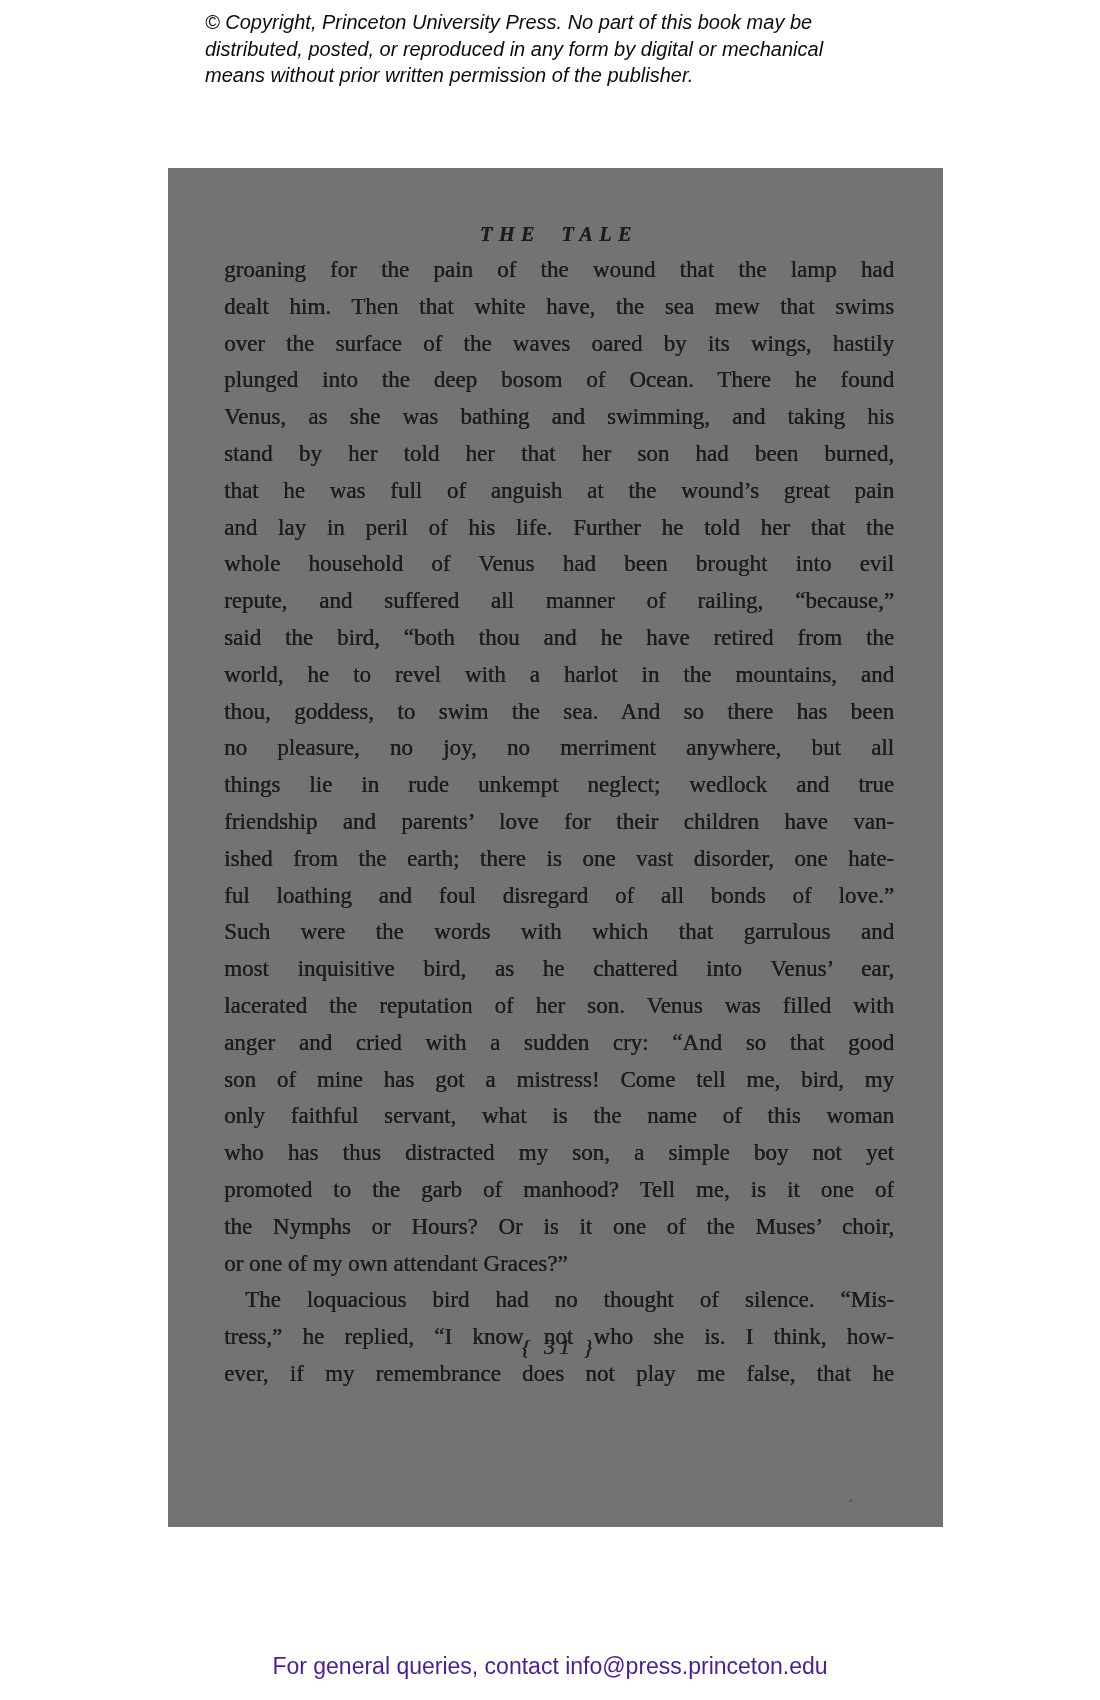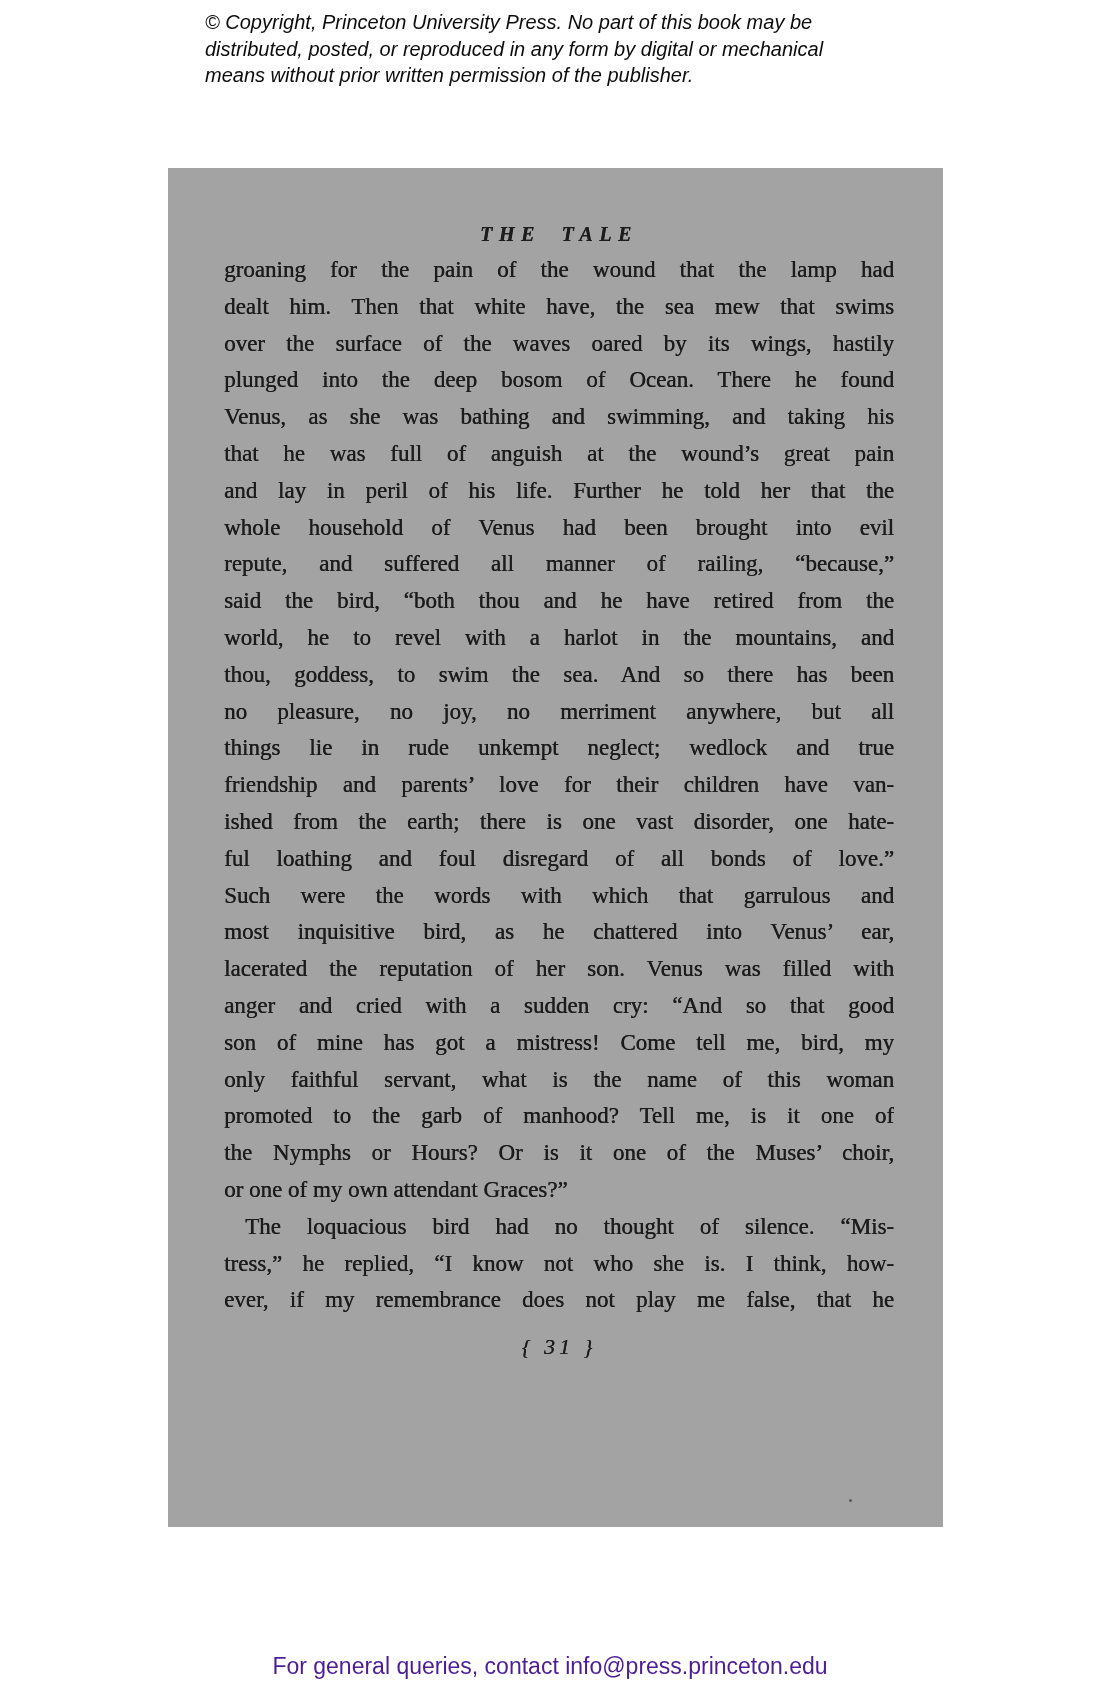--- a/index.html
+++ b/index.html
@@ -22,21 +22,21 @@
     color: #0c0c0c;
     white-space: nowrap;
     font-style: italic;
   }
 
   
   .scan {
     position: absolute;
     left: 168px; top: 168px;
     width: 775px; height: 1359px;
-    background: #a3a3a3;
+    background: #737373;
   }
 
   .running-head {
     position: absolute;
     left: 56px; top: 54px; width: 670px;
     text-align: center;
     font-style: italic;
     font-weight: bold;
     font-size: 20px;
     line-height: 24px;
@@ -101,38 +101,40 @@
   </div>
 
   <div class="scan">
     <div class="running-head">THE TALE</div>
     <div class="body-text" id="body-text">
         <div class="bl">groaning for the pain of the wound that the lamp had</div>
         <div class="bl">dealt him. Then that white have, the sea mew that swims</div>
         <div class="bl">over the surface of the waves oared by its wings, hastily</div>
         <div class="bl">plunged into the deep bosom of Ocean. There he found</div>
         <div class="bl">Venus, as she was bathing and swimming, and taking his</div>
+        <div class="bl">stand by her told her that her son had been burned,</div>
         <div class="bl">that he was full of anguish at the wound’s great pain</div>
         <div class="bl">and lay in peril of his life. Further he told her that the</div>
         <div class="bl">whole household of Venus had been brought into evil</div>
         <div class="bl">repute, and suffered all manner of railing, “because,”</div>
         <div class="bl">said the bird, “both thou and he have retired from the</div>
         <div class="bl">world, he to revel with a harlot in the mountains, and</div>
         <div class="bl">thou, goddess, to swim the sea. And so there has been</div>
         <div class="bl">no pleasure, no joy, no merriment anywhere, but all</div>
         <div class="bl">things lie in rude unkempt neglect; wedlock and true</div>
         <div class="bl">friendship and parents’ love for their children have van-</div>
         <div class="bl">ished from the earth; there is one vast disorder, one hate-</div>
         <div class="bl">ful loathing and foul disregard of all bonds of love.”</div>
         <div class="bl">Such were the words with which that garrulous and</div>
         <div class="bl">most inquisitive bird, as he chattered into Venus’ ear,</div>
         <div class="bl">lacerated the reputation of her son. Venus was filled with</div>
         <div class="bl">anger and cried with a sudden cry: “And so that good</div>
         <div class="bl">son of mine has got a mistress! Come tell me, bird, my</div>
         <div class="bl">only faithful servant, what is the name of this woman</div>
+        <div class="bl">who has thus distracted my son, a simple boy not yet</div>
         <div class="bl">promoted to the garb of manhood? Tell me, is it one of</div>
         <div class="bl">the Nymphs or Hours? Or is it one of the Muses’ choir,</div>
         <div class="bl nojust">or one of my own attendant Graces?”</div>
         <div class="bl indent">The loquacious bird had no thought of silence. “Mis-</div>
         <div class="bl">tress,” he replied, “I know not who she is. I think, how-</div>
         <div class="bl">ever, if my remembrance does not play me false, that he</div>
       </div>
     <div class="page-number">{ 31 }</div>
     <div class="speck"></div>
   </div>

